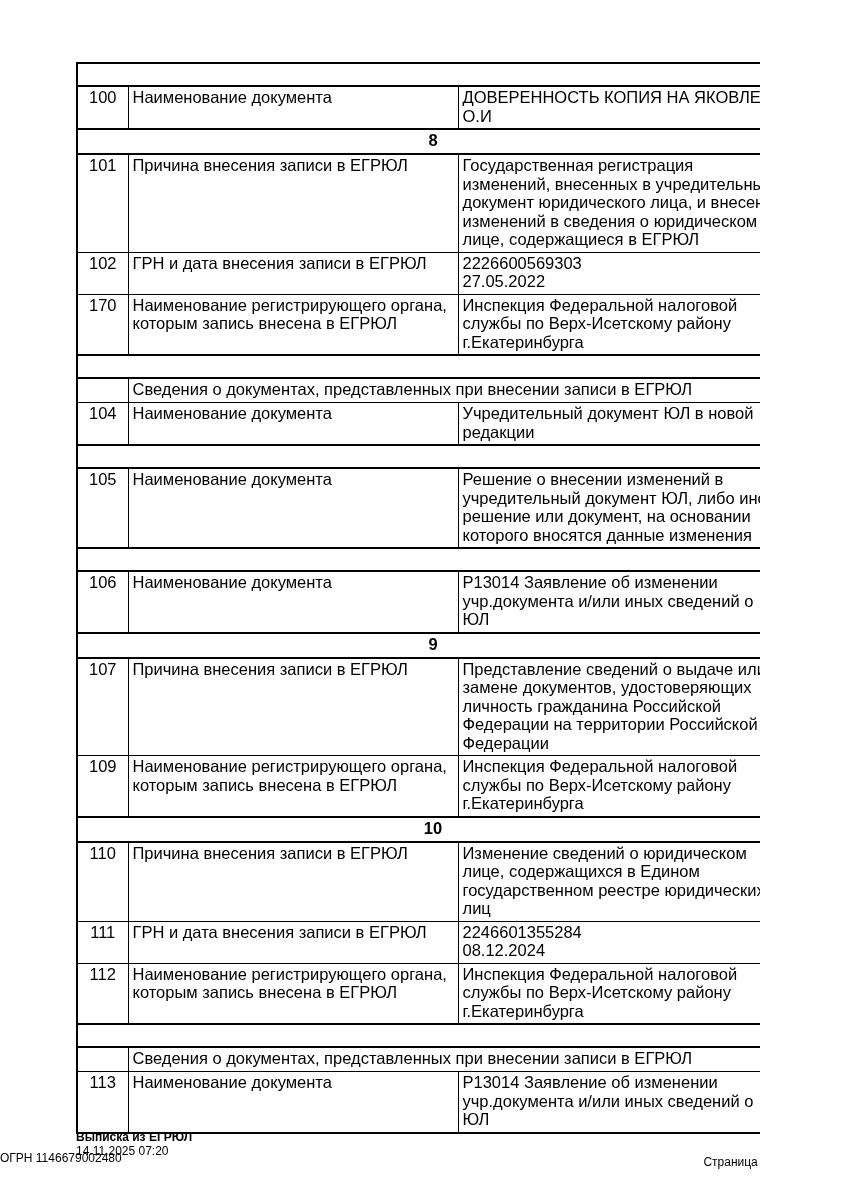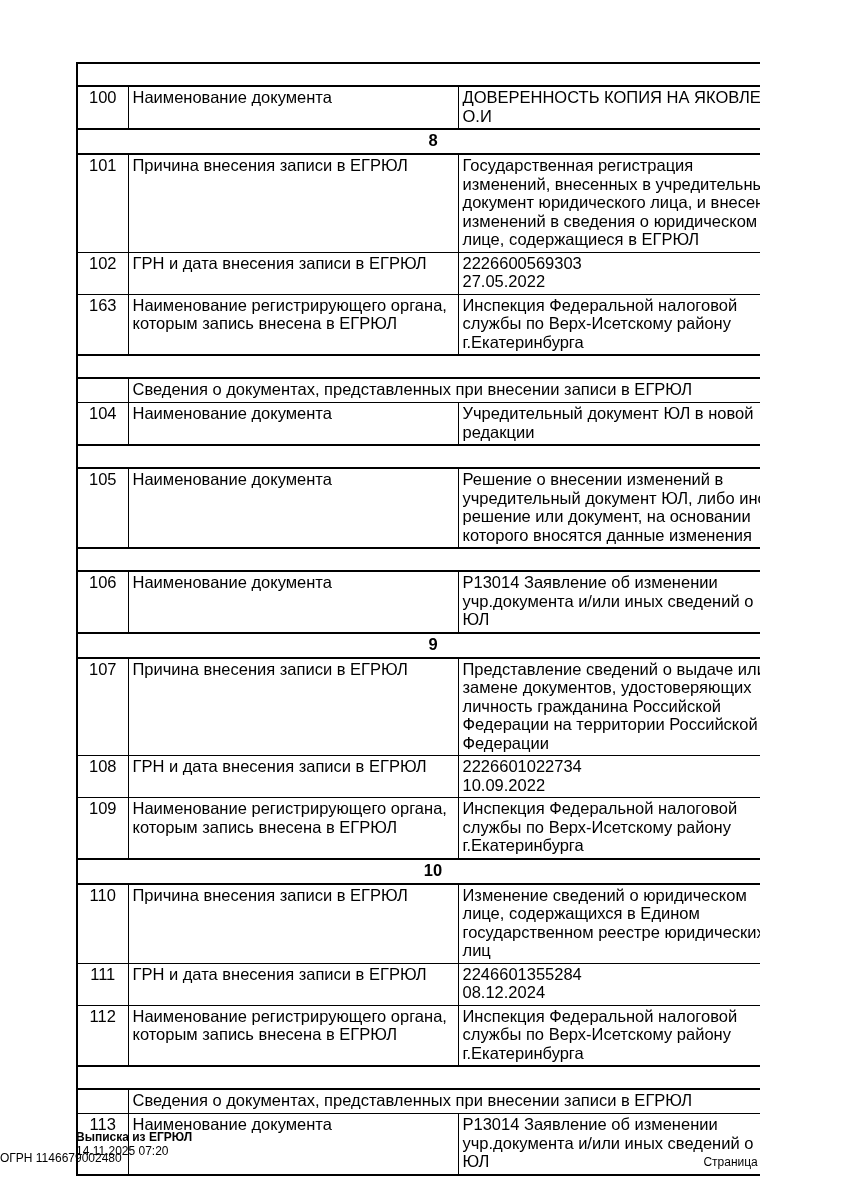--- a/index.html
+++ b/index.html
@@ -114,21 +114,21 @@
           <td class="c-label">Причина внесения записи в ЕГРЮЛ</td>
           <td class="c-value">Государственная регистрация изменений, внесенных в учредительный документ юридического лица, и внесение изменений в сведения о юридическом лице, содержащиеся в ЕГРЮЛ</td>
         </tr>
         <tr class="r-data">
           <td class="c-num">102</td>
           <td class="c-label">ГРН и дата внесения записи в ЕГРЮЛ</td>
           <td class="c-value">2226600569303
 27.05.2022</td>
         </tr>
         <tr class="r-data">
-          <td class="c-num">163</td>
+          <td class="c-num">170</td>
           <td class="c-label">Наименование регистрирующего органа, которым запись внесена в ЕГРЮЛ</td>
           <td class="c-value">Инспекция Федеральной налоговой службы по Верх-Исетскому району г.Екатеринбурга</td>
         </tr>
         <tr class="r-empty">
           <td colspan="3"></td>
         </tr>
         <tr class="r-subheader">
           <td class="c-num"></td>
           <td colspan="2" class="sub">Сведения о документах, представленных при внесении записи в ЕГРЮЛ</td>
         </tr>
@@ -153,26 +153,20 @@
           <td class="c-label">Наименование документа</td>
           <td class="c-value">Р13014 Заявление об изменении учр.документа и/или иных сведений о ЮЛ</td>
         </tr>
         <tr class="r-section">
           <td colspan="3">9</td>
         </tr>
         <tr class="r-data">
           <td class="c-num">107</td>
           <td class="c-label">Причина внесения записи в ЕГРЮЛ</td>
           <td class="c-value">Представление сведений о выдаче или замене документов, удостоверяющих личность гражданина Российской Федерации на территории Российской Федерации</td>
-        </tr>
-        <tr class="r-data">
-          <td class="c-num">108</td>
-          <td class="c-label">ГРН и дата внесения записи в ЕГРЮЛ</td>
-          <td class="c-value">2226601022734
-10.09.2022</td>
         </tr>
         <tr class="r-data">
           <td class="c-num">109</td>
           <td class="c-label">Наименование регистрирующего органа, которым запись внесена в ЕГРЮЛ</td>
           <td class="c-value">Инспекция Федеральной налоговой службы по Верх-Исетскому району г.Екатеринбурга</td>
         </tr>
         <tr class="r-section">
           <td colspan="3">10</td>
         </tr>
         <tr class="r-data">

